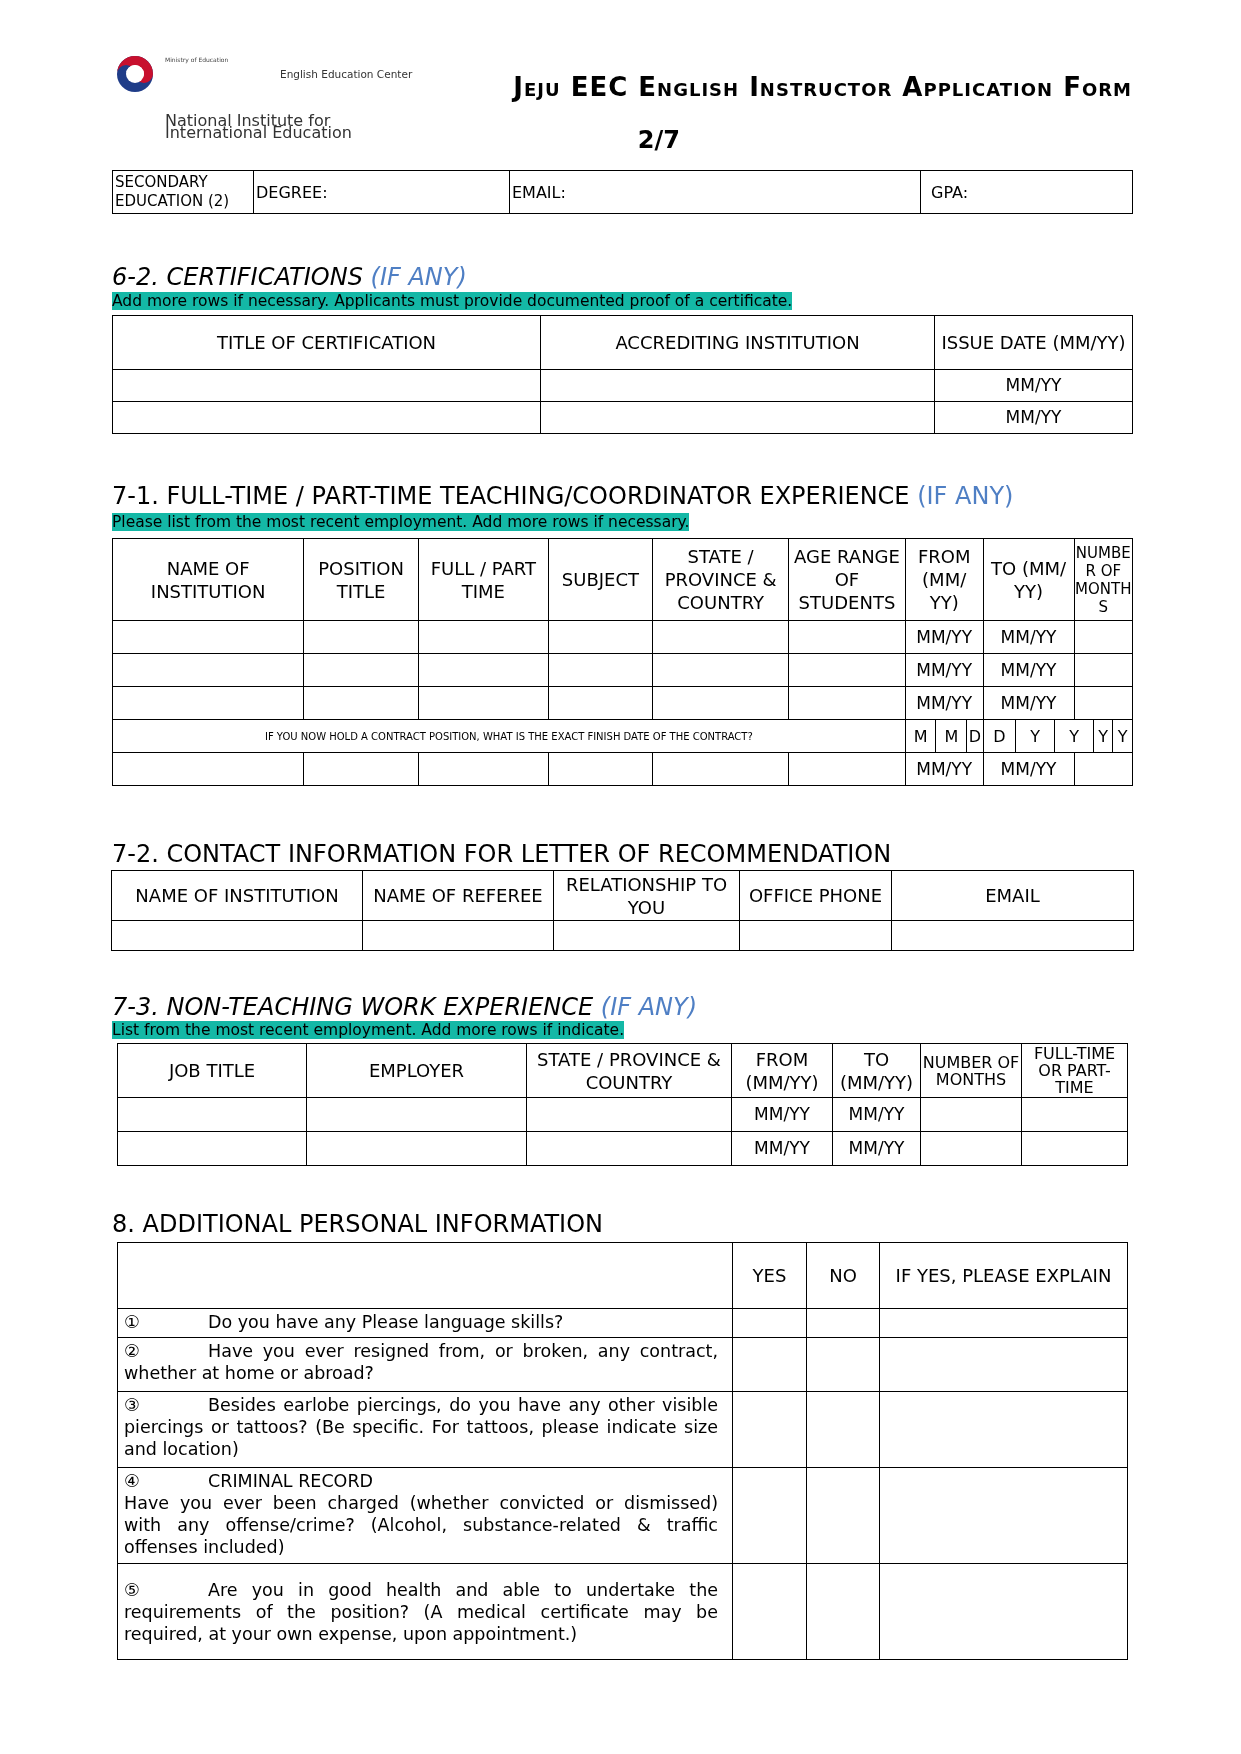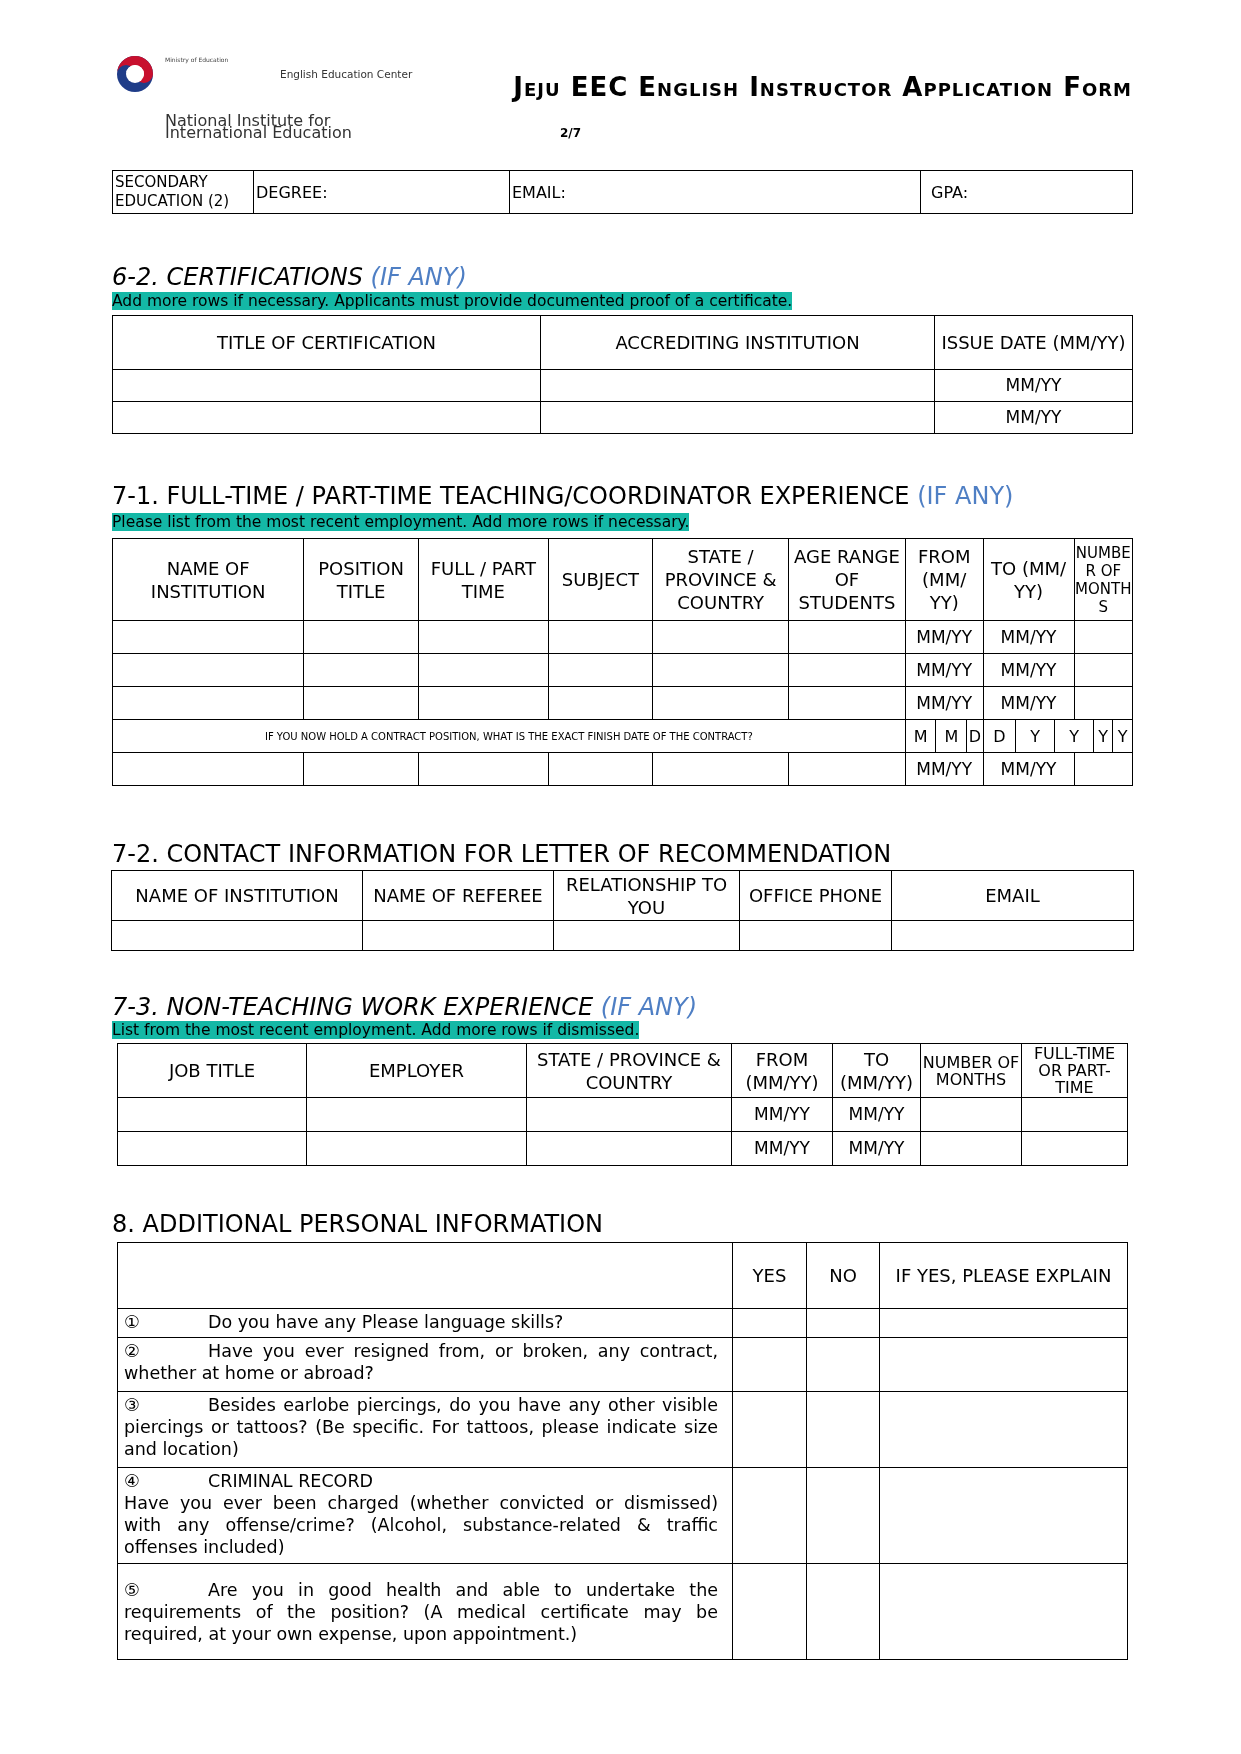--- a/index.html
+++ b/index.html
@@ -5,21 +5,21 @@
   html, body { margin:0; padding:0; background:#fff; }
   body { width:1241px; height:1754px; position:relative; font-family:"DejaVu Sans", sans-serif; color:#000; overflow:hidden; }
   .abs { position:absolute; }
   
   .logo { left:115px; top:52px; width:310px; height:50px; }
   .logo-emblem { position:absolute; left:0; top:2px; width:40px; height:40px; }
   .logo-small { position:absolute; left:50px; top:4px; font-size:6px; color:#444; font-family:"DejaVu Sans", sans-serif; }
   .logo-nie { position:absolute; left:50px; top:15px; font-size:16px; line-height:12px; color:#333;margin-top:48px; }
   .logo-eec { position:absolute; left:165px; top:16px; font-size:10.5px; color:#333; }
   .doc-title { left:400px; top:72px; width:732px; text-align:right; font-weight:bold; font-size:26px; letter-spacing:1px; font-variant:small-caps; white-space:nowrap; }
-  .page-num { left:560px; top:126px; width:120px; text-align:left; font-weight:bold; font-size:12px; }
+  .page-num { left:560px; top:126px; width:120px; text-align:right; font-weight:bold; font-size:24px; }
 
   table { border-collapse:collapse; position:absolute; table-layout:fixed; }
   td, th { border:1.5px solid #000; padding:0; font-weight:normal; text-align:center; vertical-align:middle; font-size:18px; line-height:23px; }
   th.thin, td.thin { border-left-width:1px; border-right-width:1px; }
   .tbl-edu td { font-size:16px; text-align:left; padding-left:2px; }
   .tbl-edu td.lbl { font-size:15px; line-height:19px; }
 
   .sec-title { position:absolute; left:112px; font-size:24px; white-space:nowrap; }
   .sec-title .ifany { color:#4f7fc4; }
   .hl { position:absolute; left:112px; font-size:15.5px; background:#14b8a6; white-space:nowrap; line-height:18px; }
@@ -220,21 +220,21 @@
     <td></td>
     <td></td>
   </tr>
 </tbody>
   </table>
 
 <div class="sec-title" style="top:993px;font-style:italic;">
   <span>7-3. NON-TEACHING WORK EXPERIENCE</span>
   <span class="ifany">(IF ANY)</span>
 </div>
-<div class="hl" style="top:1021px;">List from the most recent employment. Add more rows if dismissed.</div>
+<div class="hl" style="top:1021px;">List from the most recent employment. Add more rows if indicate.</div>
 <table style="left:117px; top:1043px; width:1011px;">
   <colgroup>
       <col style="width:189px">
       <col style="width:220px">
       <col style="width:205px">
       <col style="width:101px">
       <col style="width:88px">
       <col style="width:101px">
       <col>
     </colgroup>

